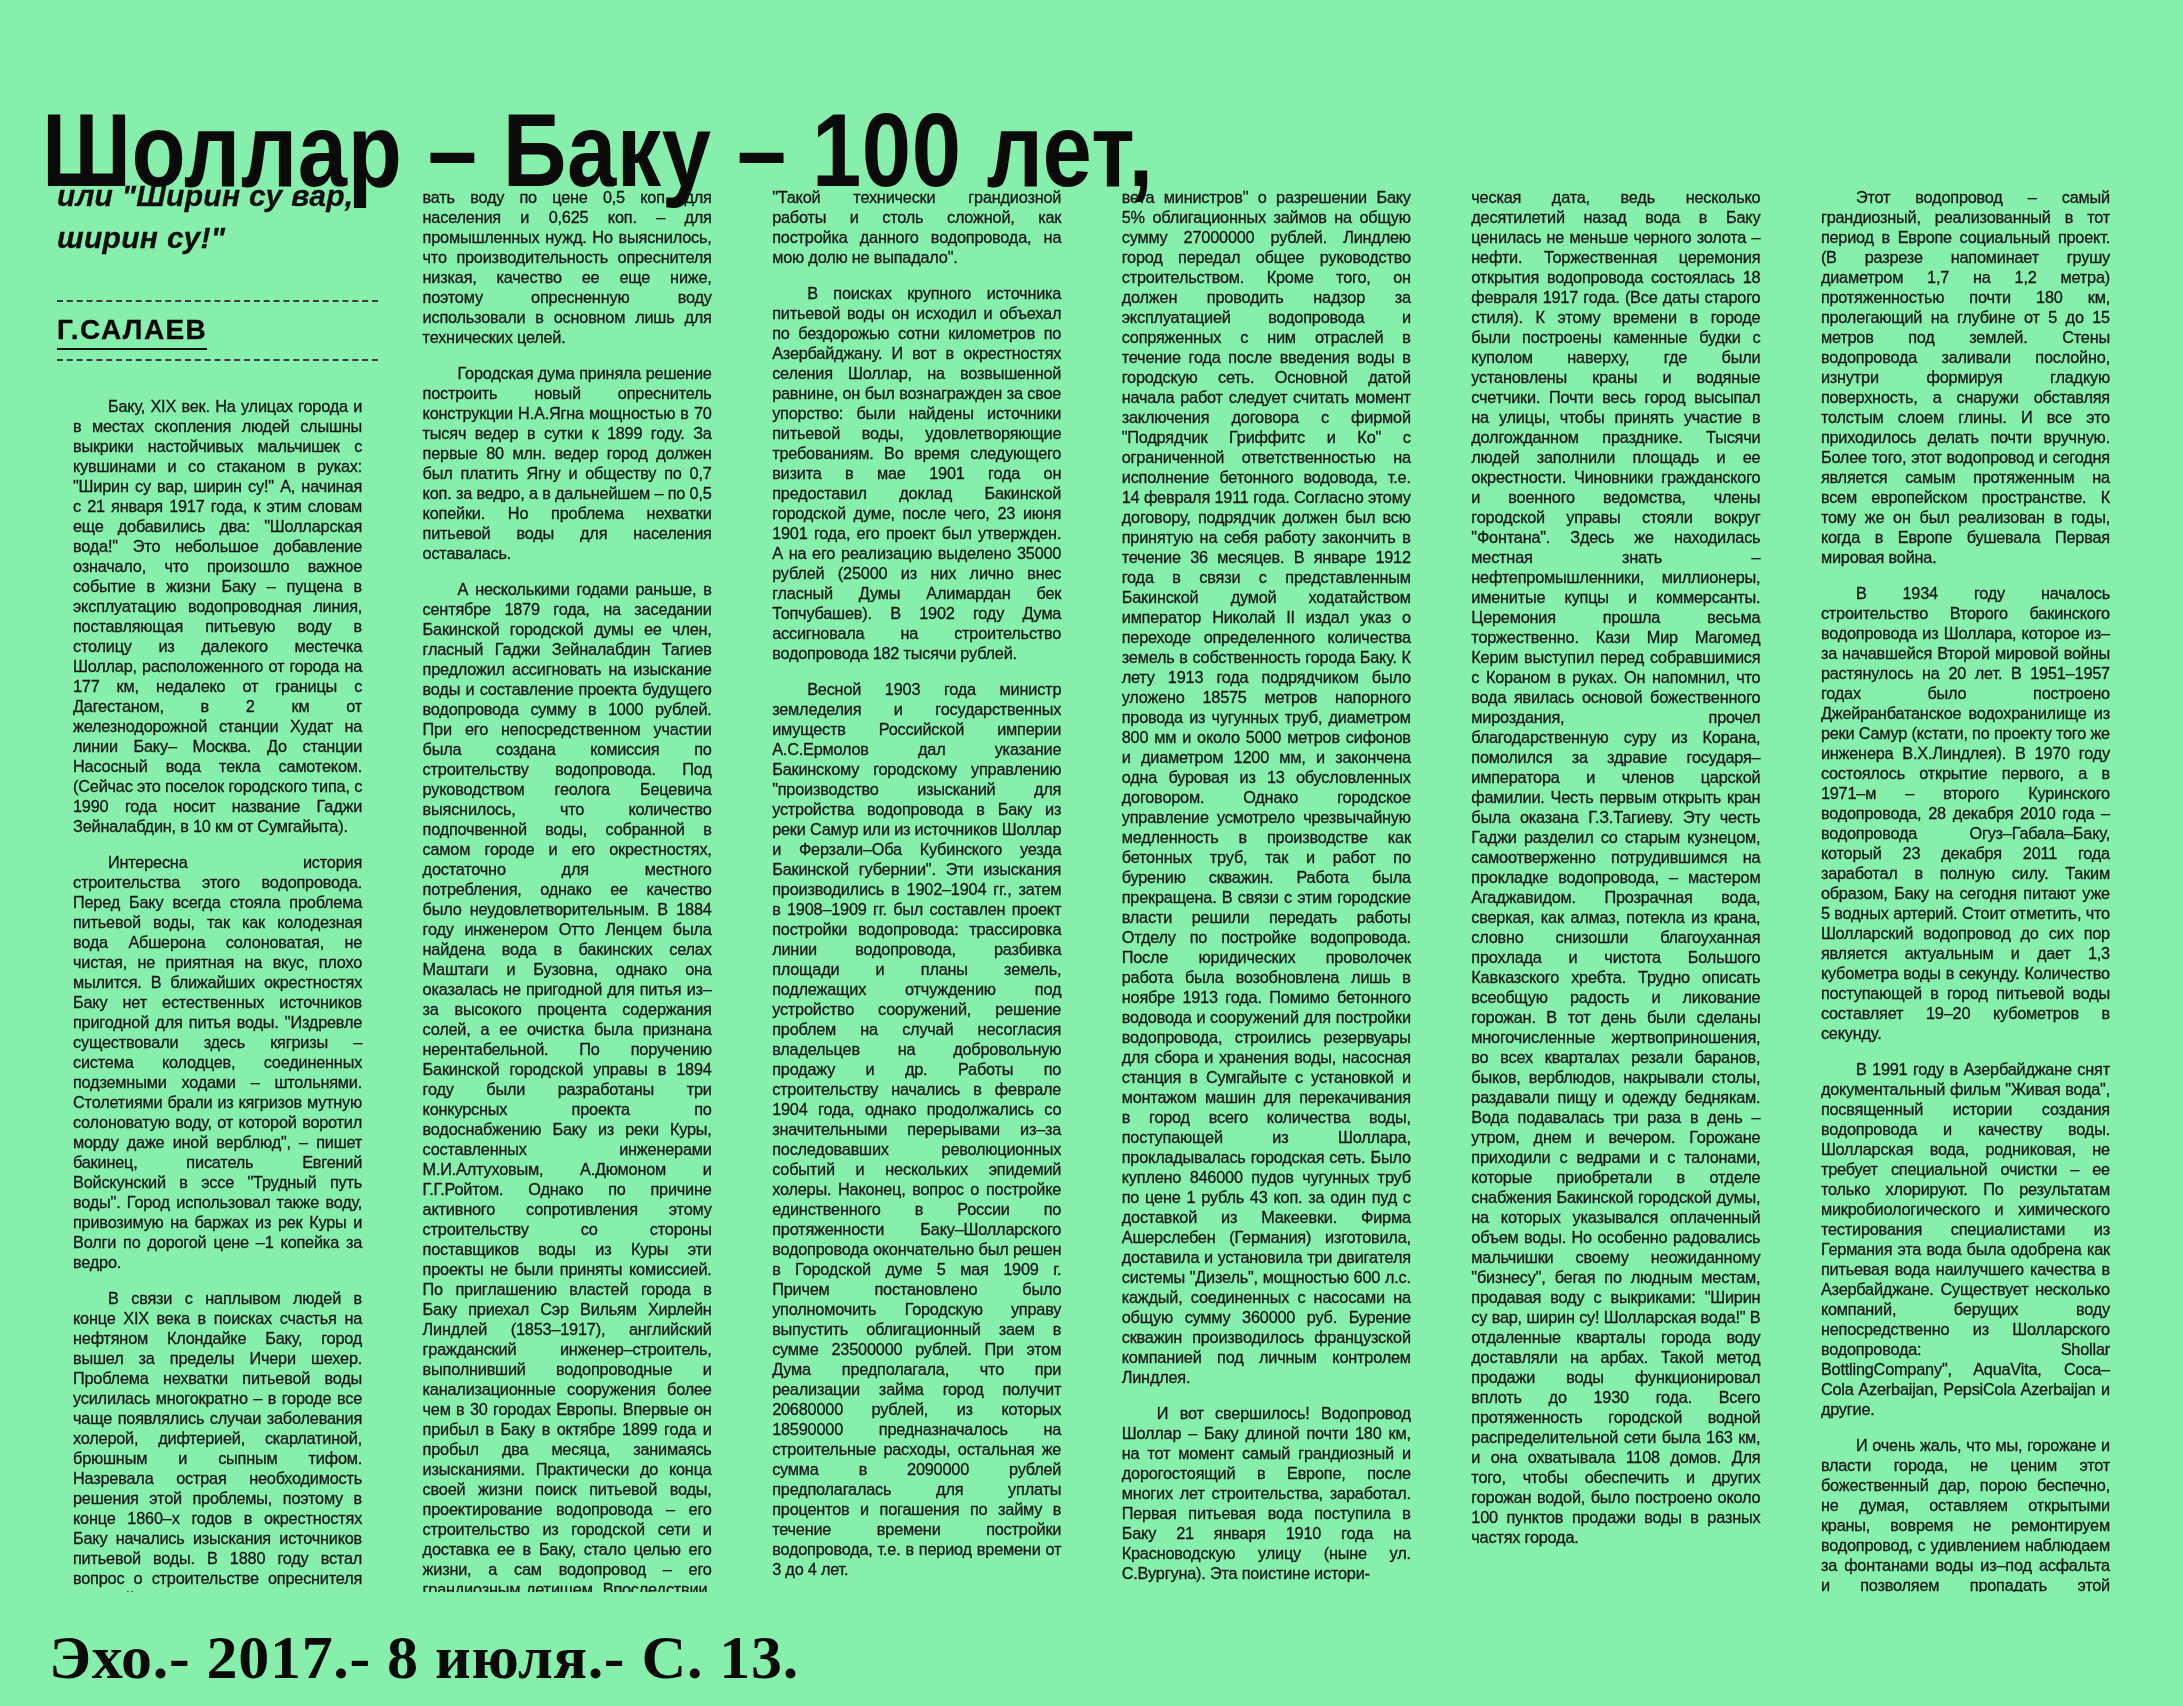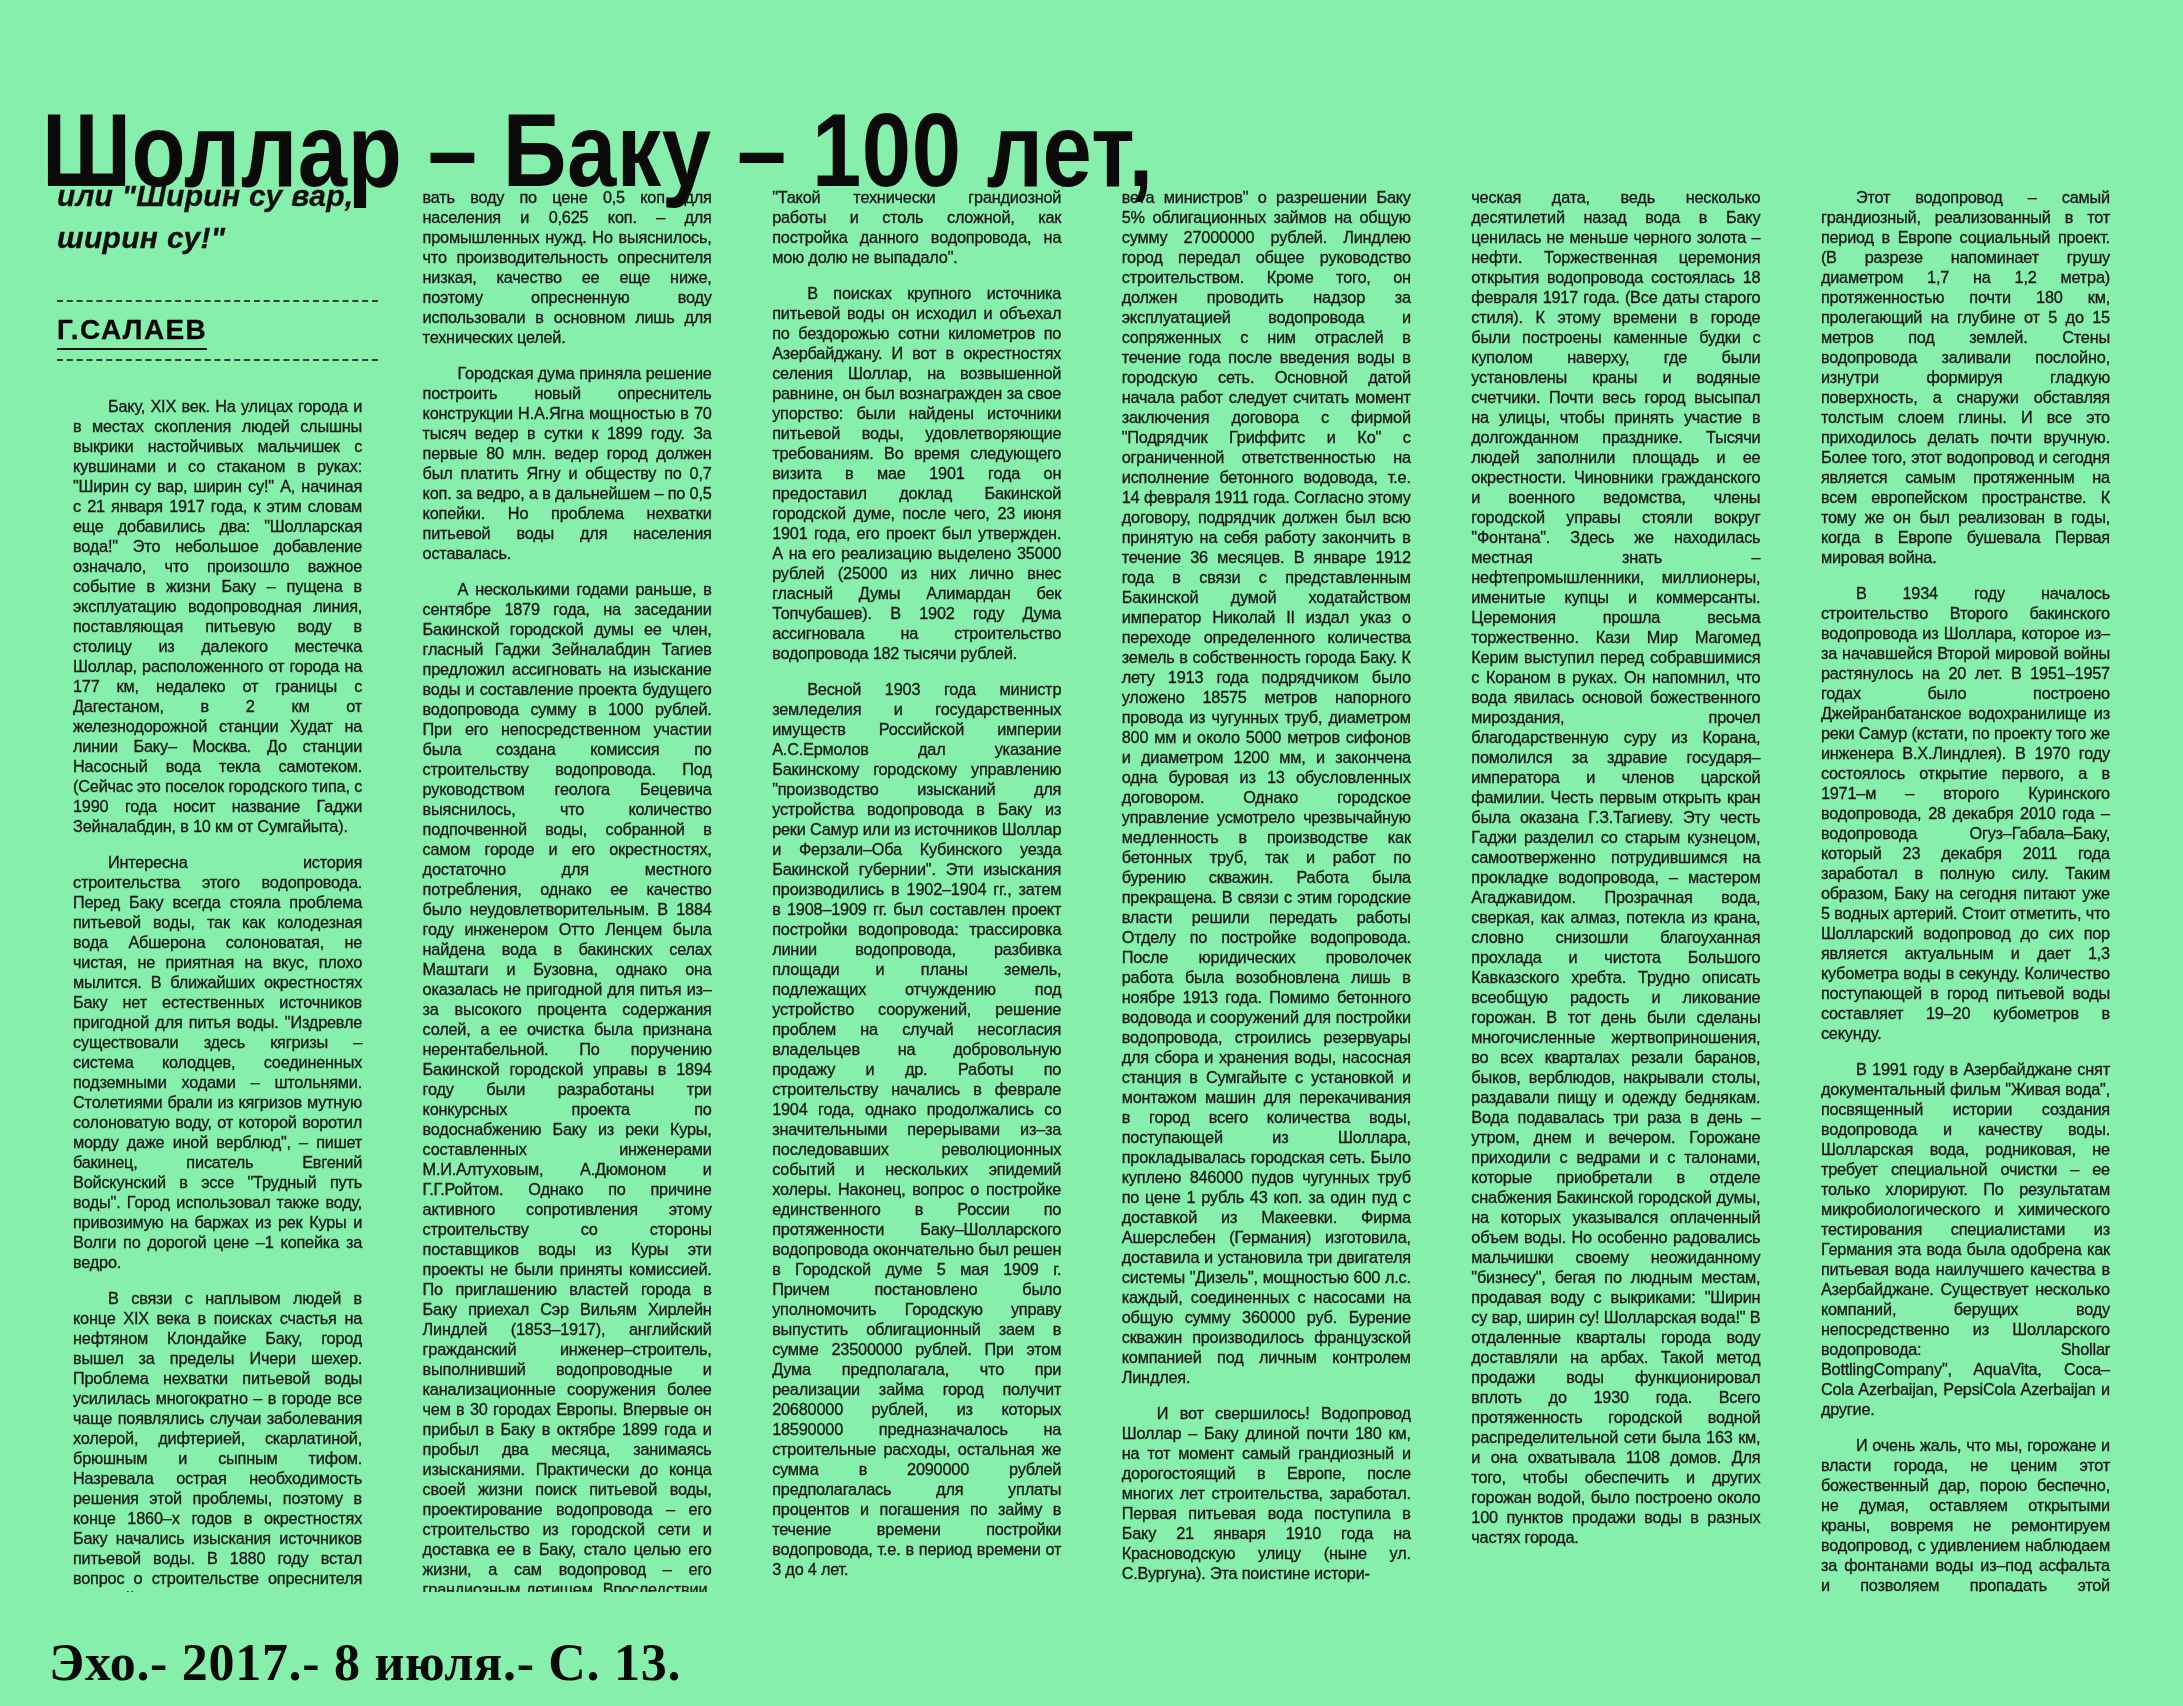--- a/index.html
+++ b/index.html
@@ -56,21 +56,21 @@
     font-size:28px;line-height:34px;
     letter-spacing:1.4px;
     border-bottom:2.7px solid #111;
     padding-bottom:1.4px;
     color:#070707;
   }
   .footer{
     position:absolute;left:49px;bottom:15px;
     font-family:"Liberation Serif",serif;
     font-weight:bold;
-    font-size:52px;line-height:1.1;
+    font-size:62px;line-height:1.1;
     letter-spacing:0.7px;
     color:#0a0a0a;
   }
 </style>
 </head>
 <body>
 
 <div class="page">
 
   <h1 class="headline">Шоллар – Баку – 100 лет,</h1>

